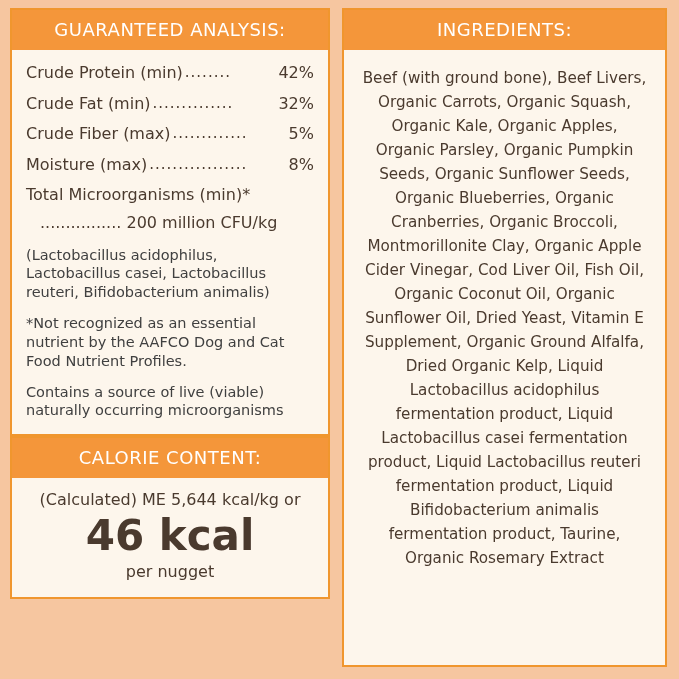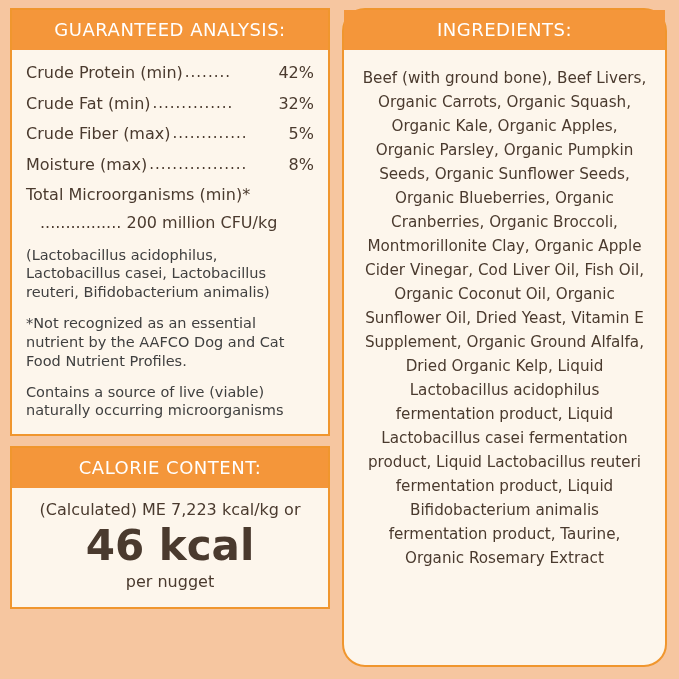--- a/index.html
+++ b/index.html
@@ -18,21 +18,20 @@
     height: 679px;
     box-sizing: border-box;
     padding: 8px 10px 12px 10px;
     display: flex;
     gap: 12px;
     background: #f6c6a0;
   }
   .col {
     display: flex;
     flex-direction: column;
-    gap: 10px;
   }
   .col-left {
     width: 320px;
   }
   .col-right {
     width: 325px;
   }
   .panel {
     background: #fdf6ec;
     border: 2px solid #f0962e;
@@ -127,21 +126,20 @@
   
   .ing-body {
     padding: 16px 16px 16px 16px;
     text-align: center;
     font-size: 15.2px;
     line-height: 1.58;
     color: #4a3a2e;
   }
   .panel-ingredients {
     height: 100%;
-    border-radius: 23px;
   }
   .panel-guaranteed {
     flex: 0 0 auto;
   }
 </style>
 </head>
 <body>
 
 <div class="page">
 
@@ -181,21 +179,21 @@
         <div class="note">(Lactobacillus acidophilus, Lactobacillus casei, Lactobacillus reuteri, Bifidobacterium animalis)</div>
         <div class="note">*Not recognized as an essential nutrient by the AAFCO Dog and Cat Food Nutrient Profiles.</div>
         <div class="note">Contains a source of live (viable) naturally occurring microorganisms</div>
 
       </div>
     </div>
 
     <div class="panel panel-calorie">
       <div class="panel-header">CALORIE CONTENT:</div>
       <div class="cal-body">
-        <div class="cal-line1">(Calculated) ME 7,223 kcal/kg or</div>
+        <div class="cal-line1">(Calculated) ME 5,644 kcal/kg or</div>
         <div class="cal-big">46 kcal</div>
         <div class="cal-sub">per nugget</div>
       </div>
     </div>
 
   </div>
 
   <div class="col col-right">
     <div class="panel panel-ingredients">
       <div class="panel-header">INGREDIENTS:</div>

